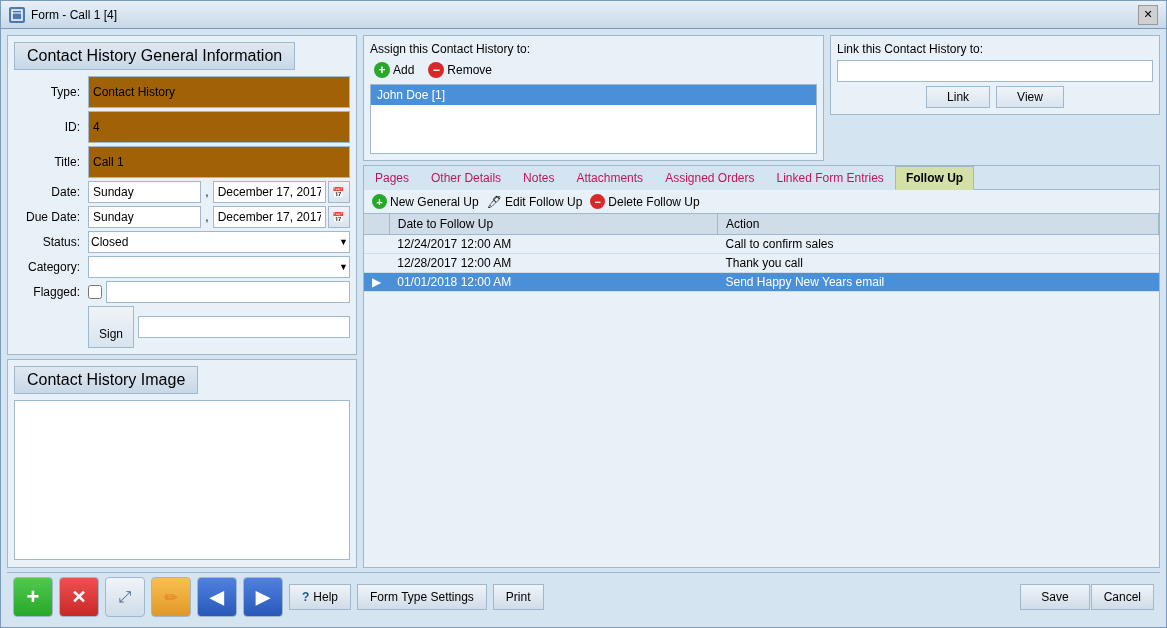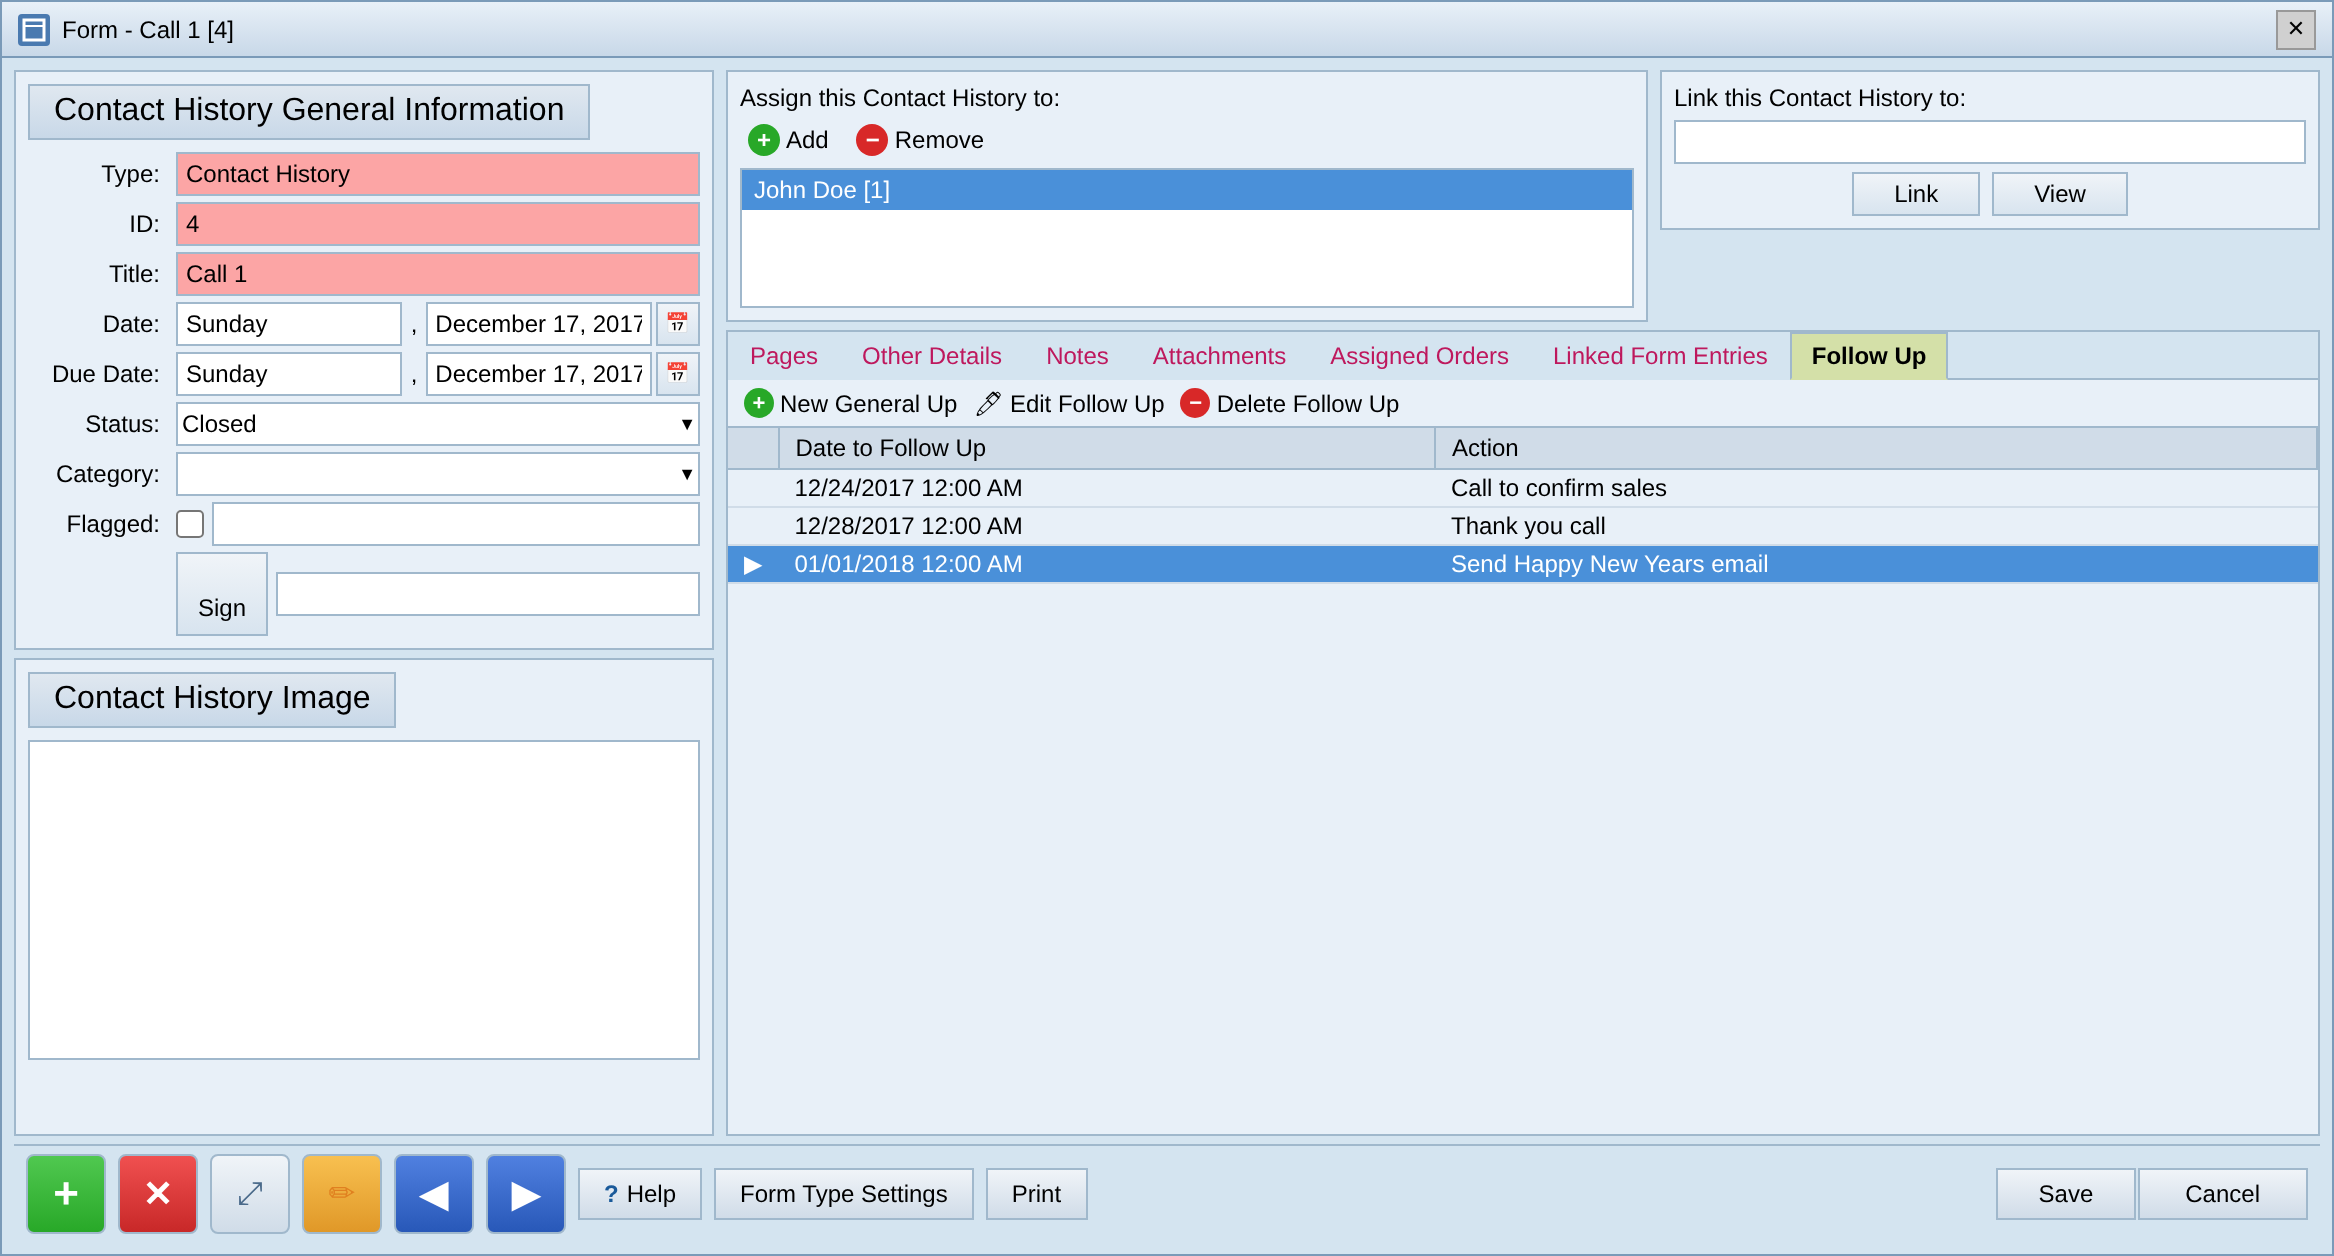--- a/index.html
+++ b/index.html
@@ -18,21 +18,21 @@
     .top-area { display: flex; gap: 6px; flex: 1; min-height: 0; }
     
     
     .left-panel { width: 350px; display: flex; flex-direction: column; gap: 4px; }
     
     .contact-history-box { background: #e8f0f8; border: 1px solid #a0b8cc; padding: 6px; }
     .section-header-btn { background: linear-gradient(to bottom, #e0e8f0, #c8d8e8); border: 1px solid #a0b8cc; padding: 4px 12px; font-size: 16px; cursor: pointer; display: inline-block; }
     
     .form-grid { display: grid; grid-template-columns: 70px 1fr; gap: 3px 4px; margin-top: 6px; align-items: center; }
     .form-label { text-align: right; padding-right: 4px; color: #000; }
-    .form-input { border: 1px solid #a0b8cc; background: #fca5a5; height: 22px; padding: 0 4px; width: 100%; }
+    .form-input { border: 1px solid #a0b8cc; background: #a16207; height: 32px; padding: 0 4px; width: 100%; }
     .form-input-with-btn { display: flex; gap: 2px; }
     .form-input-with-btn input { flex: 1; border: 1px solid #a0b8cc; background: white; height: 22px; padding: 0 4px; }
     .date-part1 { width: 65px; }
     .date-sep { padding: 0 2px; display: flex; align-items: center; }
     .date-part2 { flex: 1; }
     .cal-btn { width: 22px; height: 22px; background: linear-gradient(to bottom, #f0f4f8, #d8e4ef); border: 1px solid #a0b8cc; cursor: pointer; display: flex; align-items: center; justify-content: center; font-size: 10px; }
     .form-select { border: 1px solid #a0b8cc; background: white; height: 22px; padding: 0 2px; width: 100%; appearance: none; }
     .select-wrapper { position: relative; display: flex; }
     .select-wrapper select { flex: 1; }
     .select-arrow { position: absolute; right: 2px; top: 50%; transform: translateY(-50%); pointer-events: none; font-size: 9px; }
@@ -97,21 +97,21 @@
     .btn-gray { background: linear-gradient(to bottom, #f0f4f8, #d0dce8); }
     .btn-orange { background: linear-gradient(to bottom, #f8c050, #e09828); }
     .btn-blue-left { background: linear-gradient(to bottom, #5080e0, #2858b8); }
     .btn-blue-right { background: linear-gradient(to bottom, #5080e0, #2858b8); }
     .footer-btn { background: linear-gradient(to bottom, #f0f4f8, #d0dce8); border: 1px solid #a0b8cc; padding: 3px 12px; cursor: pointer; height: 26px; font-size: 12px; }
     .footer-btn-help { display: flex; align-items: center; gap: 4px; }
     .help-icon { color: #1a5a9a; font-weight: bold; }
     
     .save-cancel { display: flex; gap: 1px; }
     .save-btn { background: linear-gradient(to bottom, #f0f4f8, #d0dce8); border: 1px solid #a0b8cc; padding: 3px 20px; cursor: pointer; height: 26px; }
-    .cancel-btn { background: linear-gradient(to bottom, #f0f4f8, #d0dce8); border: 1px solid #a0b8cc; padding: 3px 23px; cursor: pointer; height: 26px; }
+    .cancel-btn { background: linear-gradient(to bottom, #f0f4f8, #d0dce8); border: 1px solid #a0b8cc; padding: 3px 12px; cursor: pointer; height: 26px; }
     
     .arrow-icon { font-size: 18px; font-weight: bold; }
     .plus-icon { font-size: 22px; font-weight: bold; color: white; }
     .x-icon { font-size: 18px; font-weight: bold; color: white; }
     .expand-icon { font-size: 16px; color: #4a6a8a; }
     .pencil-icon { font-size: 16px; color: #e08020; }
     .assign-and-link { display: flex; gap: 6px; }
     .assign-section { flex: 1; }
     .link-section { width: 330px; }
   </style>

